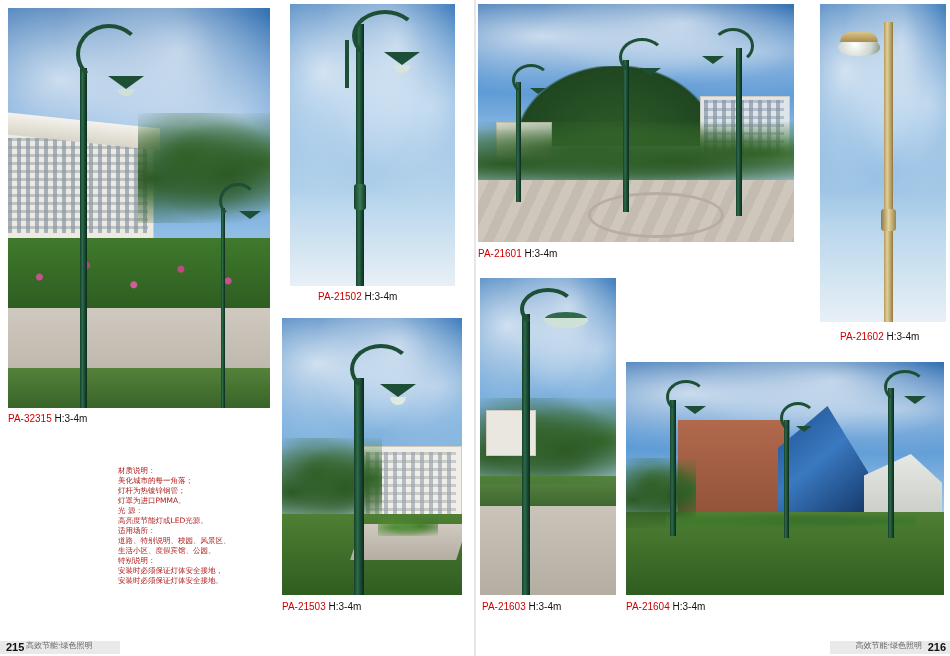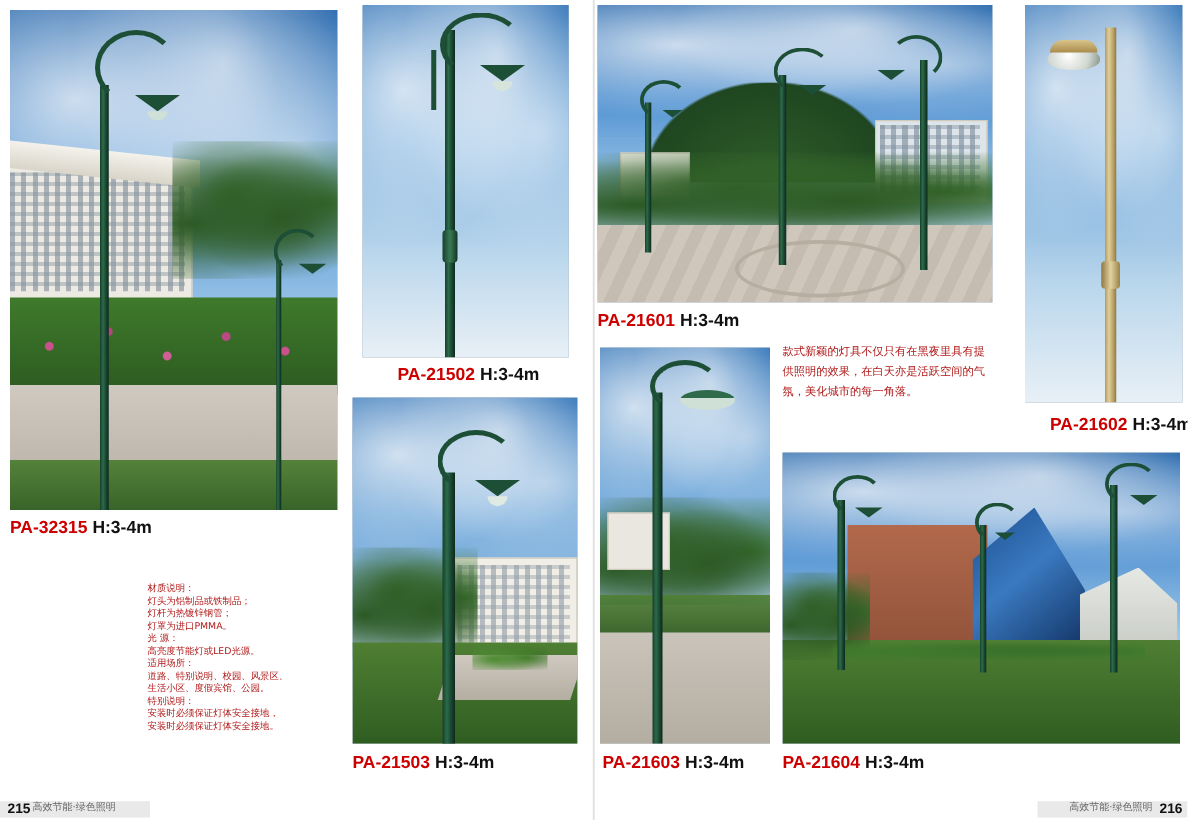--- a/index.html
+++ b/index.html
@@ -7,21 +7,21 @@
     width:950px;height:656px;
     background:#ffffff;
     font-family:"Liberation Sans", sans-serif;
     position:relative;
     overflow:hidden;
   }
   .page{position:absolute;left:0;top:0;width:950px;height:656px;background:#fff;}
   
   .fold{position:absolute;left:474px;top:0;width:2px;height:656px;background:linear-gradient(to right,#f2f2f2,#dcdcdc,#f2f2f2);}
   .photo{position:absolute;overflow:hidden;background:#9ab;border:0;}
-  .cap{position:absolute;font-size:14px;font-weight:bold;color:#cc0000;letter-spacing:0px;white-space:nowrap;}
+  .cap{position:absolute;font-size:10px;font-weight:normal;color:#cc0000;letter-spacing:0px;white-space:nowrap;}
   .cap .mdl{color:#cc0000;}
   .cap .ht{color:#111;}
 
   
   .sky{position:absolute;left:0;top:0;width:100%;height:100%;
        background:linear-gradient(to bottom,#1b5fa8 0%,#4d8fd0 30%,#9cc6e8 62%,#dfeaf3 100%);}
   .sky.soft{background:linear-gradient(to bottom,#2a6fb5 0%,#6aa4d8 35%,#b9d6ec 70%,#e8f0f6 100%);}
   .clouds{position:absolute;left:0;top:0;width:100%;height:60%;
           background:
             radial-gradient(ellipse at 20% 30%, rgba(255,255,255,.75) 0%, rgba(255,255,255,0) 55%),
@@ -92,21 +92,21 @@
     <div class="arm" style="left:211px;top:175px;width:32px;height:30px;border-width:3px;"></div>
     <div class="shade sm" style="left:231px;top:203px;"></div>
   </div>
   <div class="cap" style="left:8px;top:413px;">
     <span class="mdl">PA-32315</span>
     <span class="ht">H:3-4m</span>
   </div>
 
   <div class="specs" style="left:118px;top:466px;width:150px;">
     <div>材质说明：</div>
-    <div>灯头为铝制品或铁制品；</div>
+    <div>美化城市的每一角落；</div>
     <div>灯杆为热镀锌钢管；</div>
     <div>灯罩为进口PMMA。</div>
     <div>光    源：</div>
     <div>高亮度节能灯或LED光源。</div>
     <div>适用场所：</div>
     <div>道路、特别说明、校园、风景区、</div>
     <div>生活小区、度假宾馆、公园。</div>
     <div>特别说明：</div>
     <div>安装时必须保证灯体安全接地，</div>
     <div>安装时必须保证灯体安全接地。</div>
@@ -179,21 +179,20 @@
     <div style="position:absolute;left:24px;top:8px;width:48px;height:30px;border:5px solid #cdb madrid;border-color:#c9ae6d #c9ae6d transparent transparent;border-radius:50%;"></div>
     <div class="globe" style="left:18px;top:34px;width:42px;height:18px;"></div>
     <div style="position:absolute;left:20px;top:28px;width:38px;height:10px;border-radius:18px 18px 0 0;background:linear-gradient(to bottom,#d9c48a,#a98c4c);"></div>
     <div style="position:absolute;left:61px;top:205px;width:15px;height:22px;background:linear-gradient(to right,#8f7840,#e3d2a0,#9a8348);border-radius:3px;"></div>
   </div>
   <div class="cap" style="left:840px;top:331px;">
     <span class="mdl">PA-21602</span>
     <span class="ht">H:3-4m</span>
   </div>
 
-  <div class="note" style="left:626px;top:274px;">款式新颖的灯具不仅只有在黑夜里具有提供照明的效果，在白天亦是活跃空间的气氛，美化城市的每一角落。</div>
 
   <div class="photo" style="left:480px;top:278px;width:136px;height:317px;">
     <div class="sky soft"></div>
     <div class="clouds" style="height:50%;"></div>
     <div class="trees" style="left:0px;top:120px;width:136px;height:95px;"></div>
     <div class="bldg" style="left:6px;top:132px;width:48px;height:44px;background:#e9e7df;"></div>
     <div class="road" style="left:0px;top:206px;width:136px;height:111px;"></div>
     <div class="grass" style="left:0px;top:198px;width:136px;height:30px;opacity:.9;"></div>
     <div class="pole" style="left:42px;top:36px;width:8px;height:281px;"></div>
     <div class="arm" style="left:40px;top:10px;width:48px;height:34px;border-width:4px;"></div>

